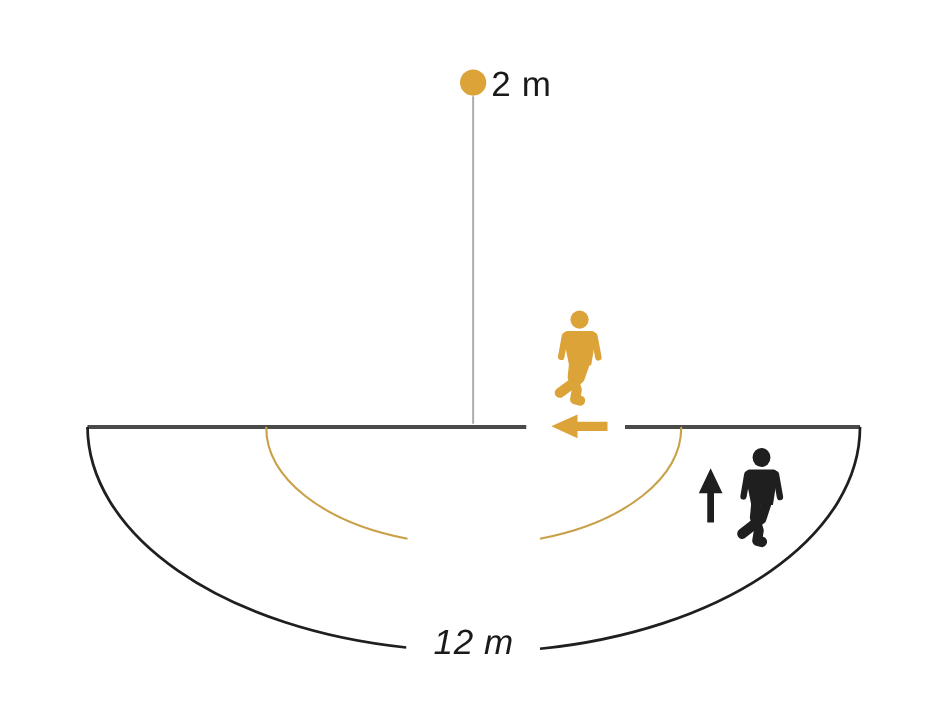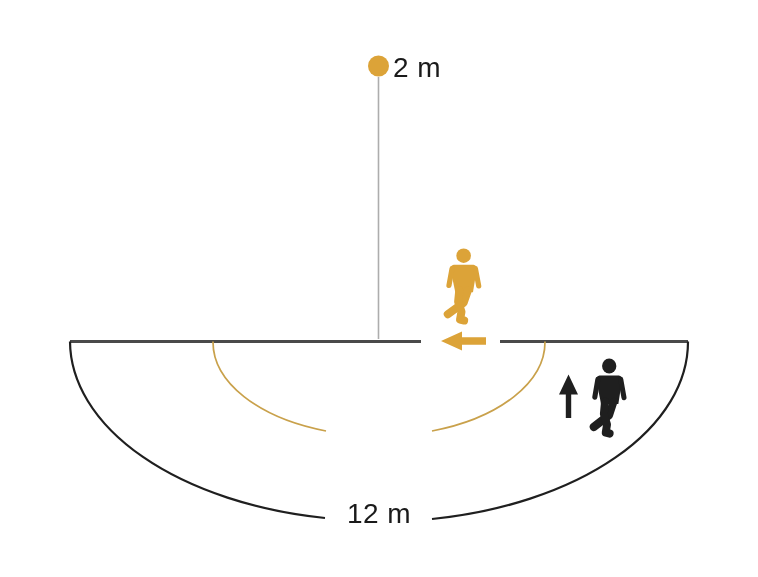--- a/index.html
+++ b/index.html
@@ -31,20 +31,21 @@
   }
   .label-height {
     left: 393px;
     top: 54px;
   }
   .label-range {
     left: 339px;
     top: 500px;
     width: 80px;
     text-align: center;
+    font-style: italic;
   }
 </style>
 </head>
 <body>
 
 <div class="canvas">
 
   <svg class="diagram-svg" width="758" height="577" viewBox="0 0 758 577" xmlns="http://www.w3.org/2000/svg">
 
     <defs>

